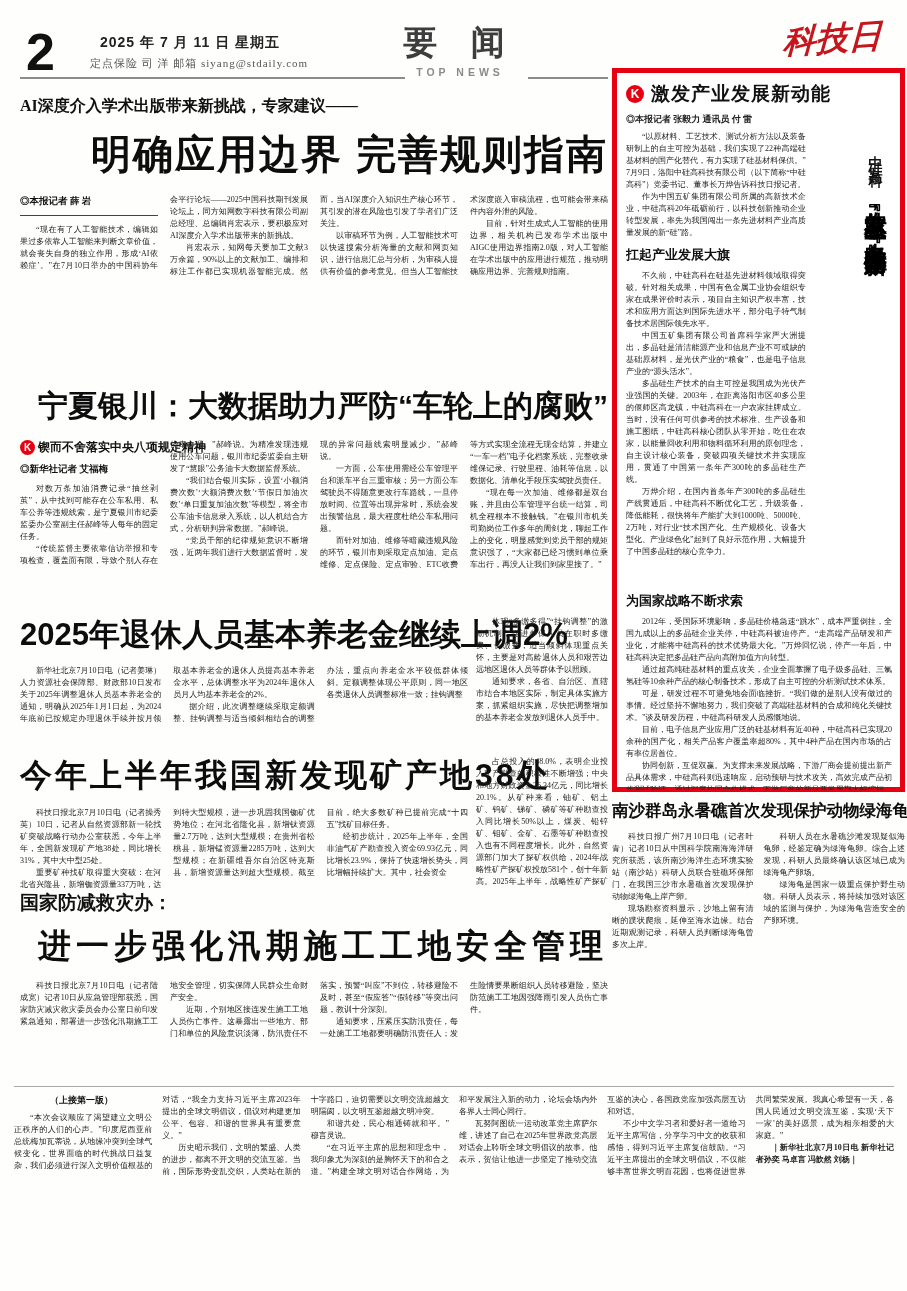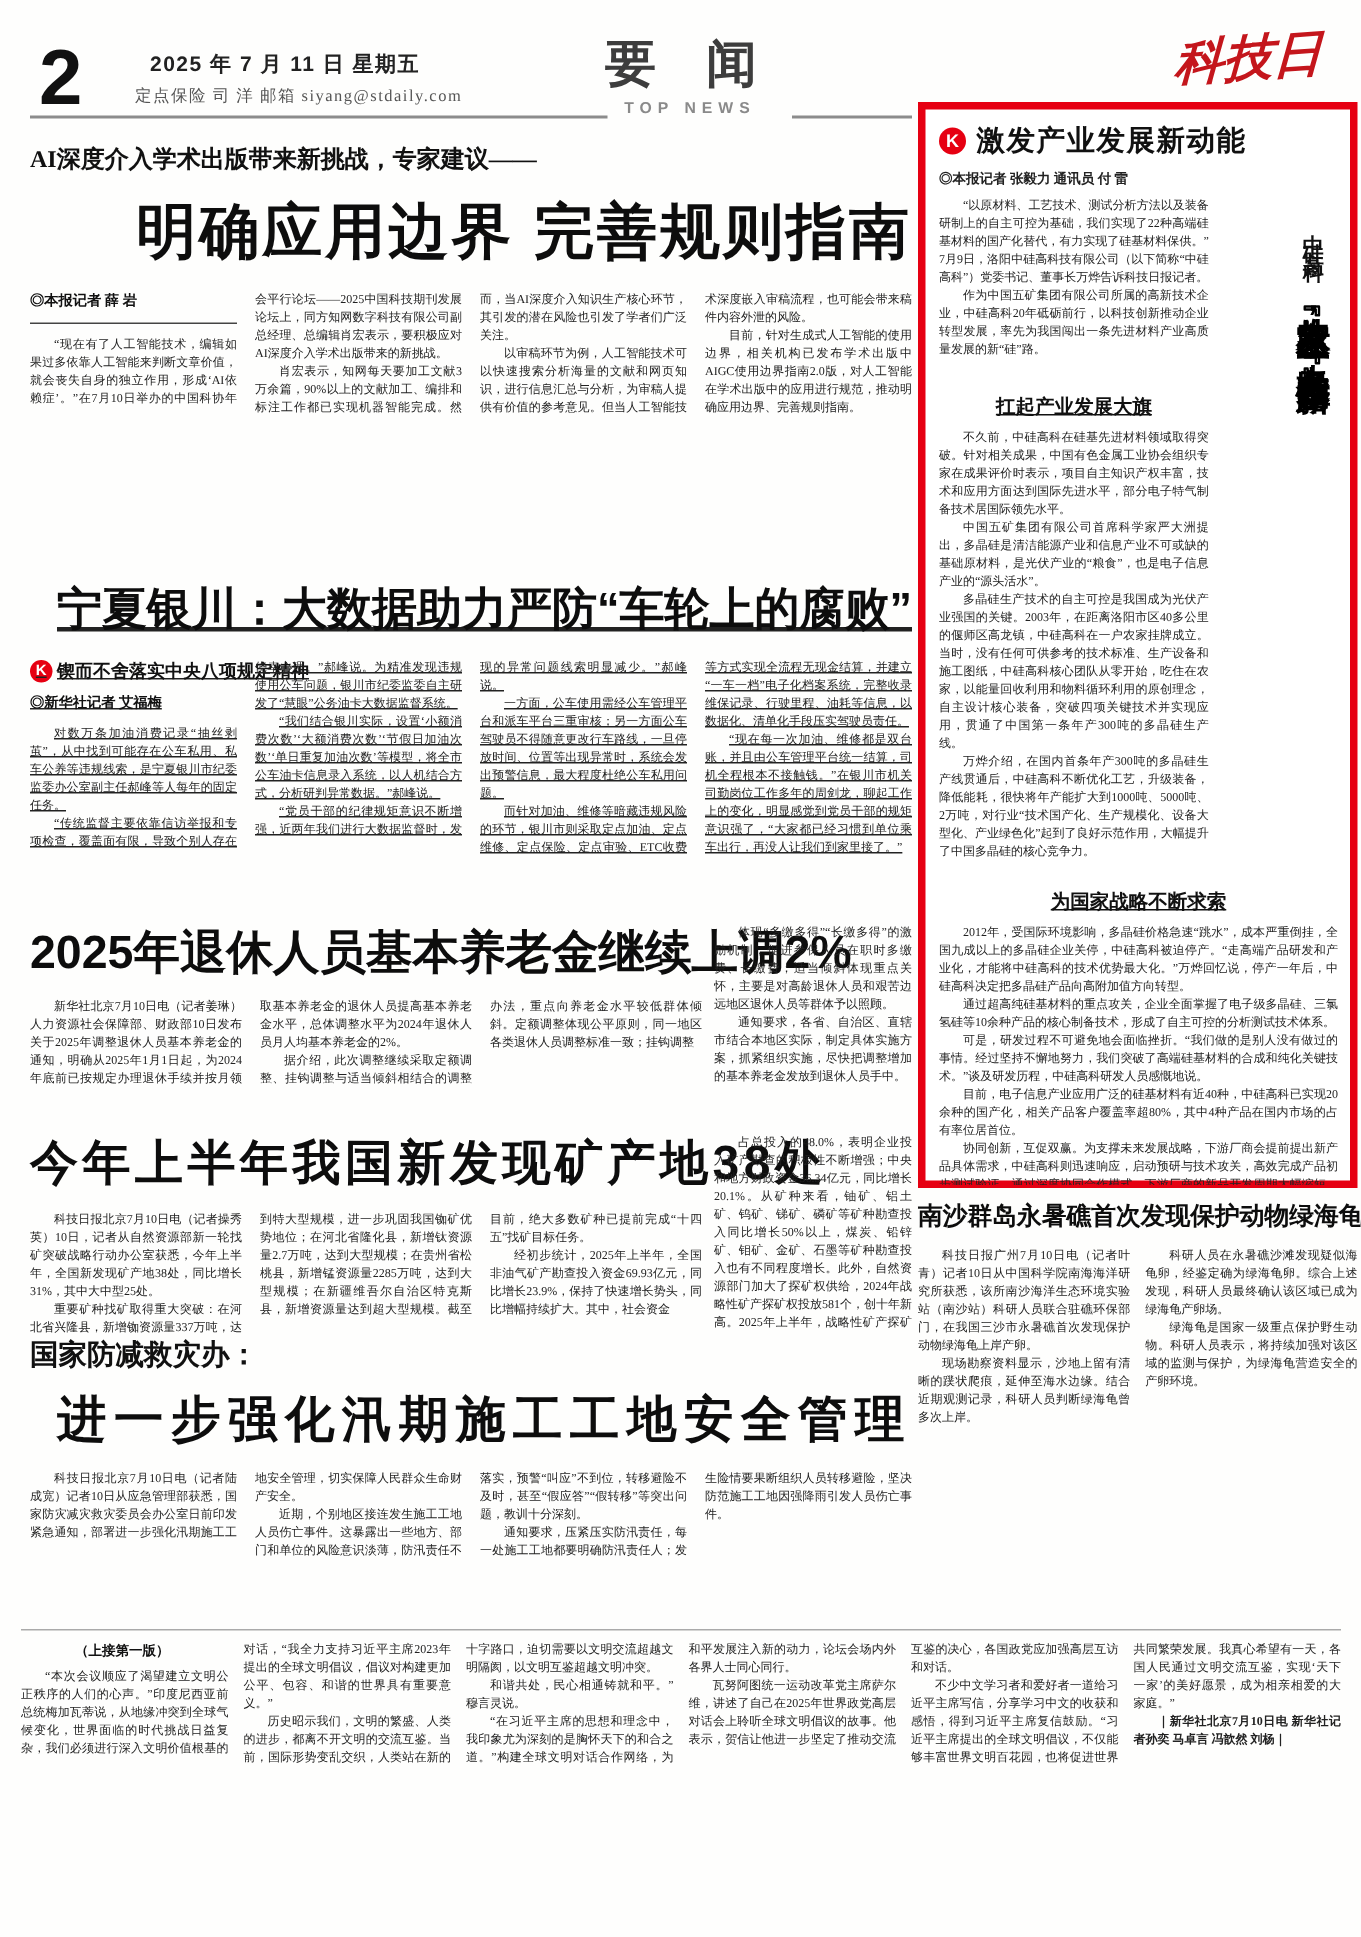--- a/index.html
+++ b/index.html
@@ -36,21 +36,21 @@
          font:bold 10px "Liberation Sans",sans-serif;align-items:center;justify-content:center;vertical-align:-2px;margin-right:3px;flex:0 0 auto;}
   .badge{font:bold 12px "Liberation Sans",sans-serif;color:#111;display:flex;align-items:center;white-space:nowrap;margin-bottom:6px;}
   .sidecol{position:absolute;right:0;width:132px;overflow:hidden;}
   
   .redbox{position:absolute;left:612px;top:68px;width:293px;height:724px;border:5px solid #e60012;background:#fff;box-sizing:border-box;padding:8px 8px 6px 9px;}
   .rb-head{display:flex;align-items:center;gap:4px;}
   .rb-title{font:bold 19px "Liberation Sans",sans-serif;color:#111;letter-spacing:1px;}
   .rb-byline{font-size:9px;color:#222;margin:6px 0 5px 0;font-weight:bold;}
   .rb-row{display:flex;gap:18px;}
   .rb-col{width:190px;height:452px;overflow:hidden;}
-  .subhead{font:bold 13px "Liberation Sans",sans-serif;color:#111;text-align:center;margin:23px 0 6px 0;text-decoration:underline;}
+  .subhead{font:bold 13px "Liberation Sans",sans-serif;color:#111;text-align:left;margin:7px 0 6px 0;}
   .vtitle{writing-mode:vertical-rl;height:455px;width:72px;display:block;}
   .vt-small{font:bold 14px "Liberation Sans",sans-serif;color:#111;padding-top:14px;letter-spacing:6px;margin-left:8px;}
   .vt-big{font:900 23px "Liberation Sans",sans-serif;color:#000;letter-spacing:1px;}
   .rb-flow{margin-top:6px;height:198px;overflow:hidden;}
   .sig-last p:last-child{font-weight:bold;}
 </style>
 </head>
 <body>
 
 <div class="abs pagenum" style="left:26px;top:26px;">2</div>
@@ -67,21 +67,21 @@
   <h1 class="hl hl40" style="margin-top:10px;">明确应用边界  完善规则指南</h1>
   <div class="body cols4" style="height:182px;margin-top:12px;">
     <div class="byline byline-rule">◎本报记者  薛 岩</div>
   <p>“现在有了人工智能技术，编辑如果过多依靠人工智能来判断文章价值，就会丧失自身的独立作用，形成‘AI依赖症’。”在7月10日举办的中国科协年会平行论坛——2025中国科技期刊发展论坛上，同方知网数字科技有限公司副总经理、总编辑肖宏表示，要积极应对AI深度介入学术出版带来的新挑战。</p>
       <p>肖宏表示，知网每天要加工文献3万余篇，90%以上的文献加工、编排和标注工作都已实现机器智能完成。然而，当AI深度介入知识生产核心环节，其引发的潜在风险也引发了学者们广泛关注。</p>
       <p>以审稿环节为例，人工智能技术可以快速搜索分析海量的文献和网页知识，进行信息汇总与分析，为审稿人提供有价值的参考意见。但当人工智能技术深度嵌入审稿流程，也可能会带来稿件内容外泄的风险。</p>
       <p>目前，针对生成式人工智能的使用边界，相关机构已发布学术出版中AIGC使用边界指南2.0版，对人工智能在学术出版中的应用进行规范，推动明确应用边界、完善规则指南。</p>
     </div>
 </section>
 
-<section class="art" style="left:20px;top:386px;width:588px;text-decoration:underline;">
+<section class="art" style="left:20px;top:386px;width:588px;">
   <h2 class="hl hl30">宁夏银川：大数据助力严防“车轮上的腐败”</h2>
   <div class="body cols4" style="height:170px;margin-top:12px;">
     <div class="badge">
       <span class="kicon">K</span>
       <span>锲而不舍落实中央八项规定精神</span>
     </div>
     <div class="byline" style="margin-bottom:7px;">◎新华社记者  艾福梅</div>
   <p>对数万条加油消费记录“抽丝剥茧”，从中找到可能存在公车私用、私车公养等违规线索，是宁夏银川市纪委监委办公室副主任郝峰等人每年的固定任务。</p>
       <p>“传统监督主要依靠信访举报和专项检查，覆盖面有限，导致个别人存在侥幸心理。”郝峰说。为精准发现违规使用公车问题，银川市纪委监委自主研发了“慧眼”公务油卡大数据监督系统。</p>
       <p>“我们结合银川实际，设置‘小额消费次数’‘大额消费次数’‘节假日加油次数’‘单日重复加油次数’等模型，将全市公车油卡信息录入系统，以人机结合方式，分析研判异常数据。”郝峰说。</p>
@@ -94,21 +94,21 @@
 
 <section class="art" style="left:20px;top:614px;width:588px;height:136px;">
   <div style="width:448px;">
     <h2 class="hl hl31">2025年退休人员基本养老金继续上调2%</h2>
     <div class="body cols3" style="height:86px;margin-top:9px;">
         <p>新华社北京7月10日电（记者姜琳）人力资源社会保障部、财政部10日发布关于2025年调整退休人员基本养老金的通知，明确从2025年1月1日起，为2024年底前已按规定办理退休手续并按月领取基本养老金的退休人员提高基本养老金水平，总体调整水平为2024年退休人员月人均基本养老金的2%。</p>
         <p>据介绍，此次调整继续采取定额调整、挂钩调整与适当倾斜相结合的调整办法，重点向养老金水平较低群体倾斜。定额调整体现公平原则，同一地区各类退休人员调整标准一致；挂钩调整</p>
       </div>
   </div>
   <div class="body sidecol" style="top:2px;height:132px;">
-      <p>体现“多缴多得”“长缴多得”的激励机制，促进参保人员在职时多缴费、长缴费；适当倾斜体现重点关怀，主要是对高龄退休人员和艰苦边远地区退休人员等群体予以照顾。</p>
+      <p>体现“多缴多得”“挂钩调整”的激励机制，促进参保人员在职时多缴费、长缴费；适当倾斜体现重点关怀，主要是对高龄退休人员和艰苦边远地区退休人员等群体予以照顾。</p>
       <p>通知要求，各省、自治区、直辖市结合本地区实际，制定具体实施方案，抓紧组织实施，尽快把调整增加的基本养老金发放到退休人员手中。</p>
     </div>
 </section>
 
 <section class="art" style="left:20px;top:754px;width:588px;height:134px;">
   <div style="width:448px;">
     <h2 class="hl hl32">今年上半年我国新发现矿产地38处</h2>
     <div class="body cols3" style="height:84px;margin-top:9px;">
         <p>科技日报北京7月10日电（记者操秀英）10日，记者从自然资源部新一轮找矿突破战略行动办公室获悉，今年上半年，全国新发现矿产地38处，同比增长31%，其中大中型25处。</p>
         <p>重要矿种找矿取得重大突破：在河北省兴隆县，新增铷资源量337万吨，达到特大型规模，进一步巩固我国铷矿优势地位；在河北省隆化县，新增钛资源量2.7万吨，达到大型规模；在贵州省松桃县，新增锰资源量2285万吨，达到大型规模；在新疆维吾尔自治区特克斯县，新增资源量达到超大型规模。截至目前，绝大多数矿种已提前完成“十四五”找矿目标任务。</p>

